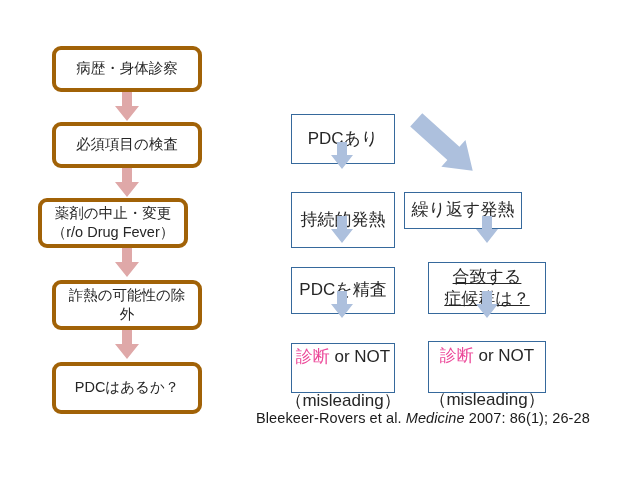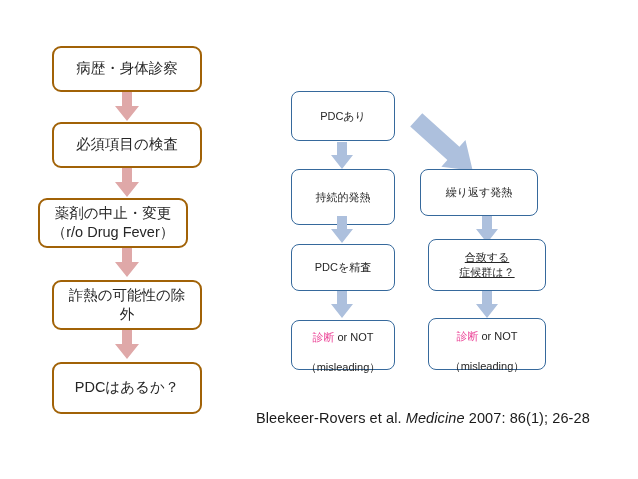--- a/index.html
+++ b/index.html
@@ -30,30 +30,31 @@
     display: flex;
     align-items: center;
     justify-content: center;
     text-align: center;
     line-height: 1.32;
     color: #262626;
   }
 
   
   .node.maroon {
-    border: 2px solid #a16207;
+    border: 4px solid #a16207;
     border-radius: 9px;
     font-size: 14.5px;
   }
 
   
   .node.blue {
     border: 1.6px solid #36699c;
-    border-radius: 8px;
-    font-size: 11px;
+    border-radius: 0;
+    font-size: 17px;
+    margin-top: 23px;
   }
 
   .node .txt {
     display: block;
     white-space: pre-line;
     padding: 0 5px;
   }
 
   
   .node .red {
@@ -172,21 +173,21 @@
     </svg>
   </div>
 
   <div class="node blue" style="left:291px; top:320px; width:104px; height:50px;">
     <span class="txt">
       <span class="red">診断</span><span> or NOT</span><br>
       <span>（misleading）</span>
     </span>
   </div>
 
-  <div class="node blue" style="left:420px; top:169px; width:118px; height:47px;">
+  <div class="node blue" style="left:404px; top:169px; width:118px; height:37px;">
     <span class="txt">繰り返す発熱</span>
   </div>
 
   <div class="arrow" style="left:473px; top:216px; width:28px; height:28px;">
     <svg width="28" height="28" viewBox="0 0 28 28">
       <polygon points="9,0 19,0 19,13 25,13 14,27 3,13 9,13" fill="#adc0dd"></polygon>
     </svg>
   </div>
 
   <div class="node blue" style="left:428px; top:239px; width:118px; height:52px;text-decoration:underline;">

